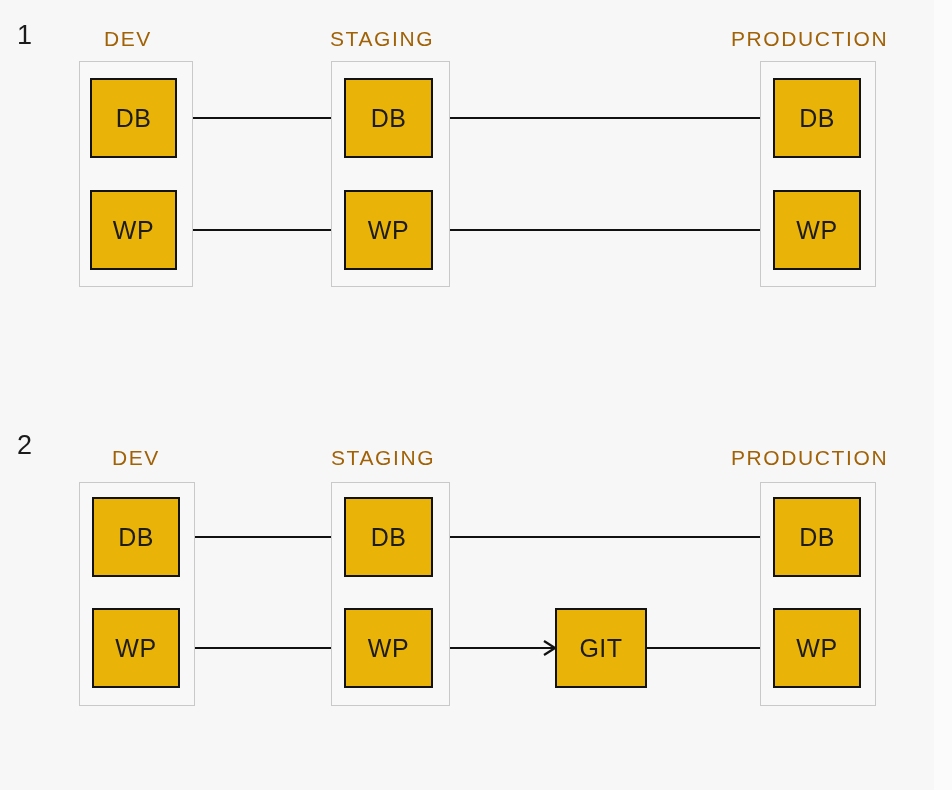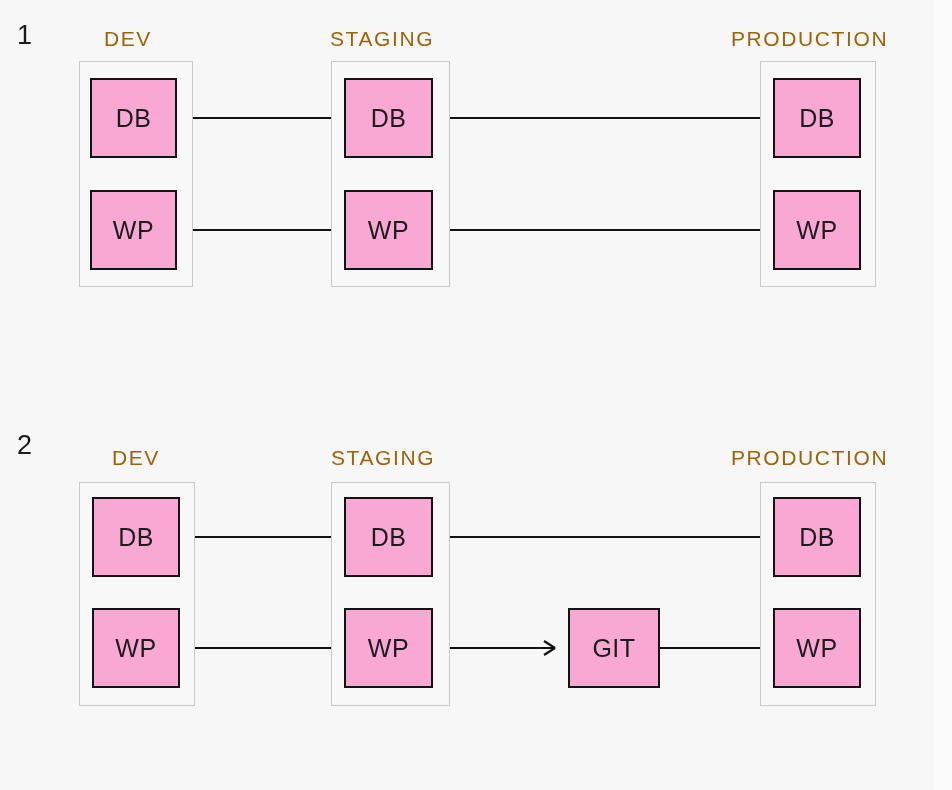--- a/index.html
+++ b/index.html
@@ -56,21 +56,21 @@
   }
   .env-group {
     position: absolute;
     border: 1px solid #c9c9c9;
     background: #f8f8f8;
     box-sizing: border-box;
   }
   .node-box {
     position: absolute;
     border: 2px solid #121212;
-    background: #f9a8d4;
+    background: #eab308;
     box-sizing: border-box;
     display: flex;
     align-items: center;
     justify-content: center;
   }
   .node-label {
     font-family: "Liberation Sans", sans-serif;
     font-size: 25px;
     font-weight: 400;
     color: #141414;
@@ -178,18 +178,18 @@
         <span class="node-label" style="color: rgb(28, 28, 28);">WP</span>
       </div>
       <div class="env-label" style="left: 731px; top: 447px;">PRODUCTION</div>
       <div class="env-group" style="left: 760px; top: 482px; width: 116px; height: 224px; border-color: rgb(201, 201, 201);"></div>
       <div class="node-box" style="left: 773px; top: 497px; width: 88px; height: 80px; border-color: rgb(18, 18, 18);">
         <span class="node-label" style="color: rgb(28, 28, 28);">DB</span>
       </div>
       <div class="node-box" style="left: 773px; top: 608px; width: 88px; height: 80px; border-color: rgb(18, 18, 18);">
         <span class="node-label" style="color: rgb(28, 28, 28);">WP</span>
       </div>
-      <div class="node-box" style="left: 555px; top: 608px; width: 92px; height: 80px; border-color: rgb(18, 18, 18); margin-left: 13px;">
+      <div class="node-box" style="left: 555px; top: 608px; width: 92px; height: 80px; border-color: rgb(18, 18, 18);">
         <span class="node-label" style="color: rgb(28, 28, 28);">GIT</span>
       </div>
     </div>
 
 </div>
 
 </body></html>

